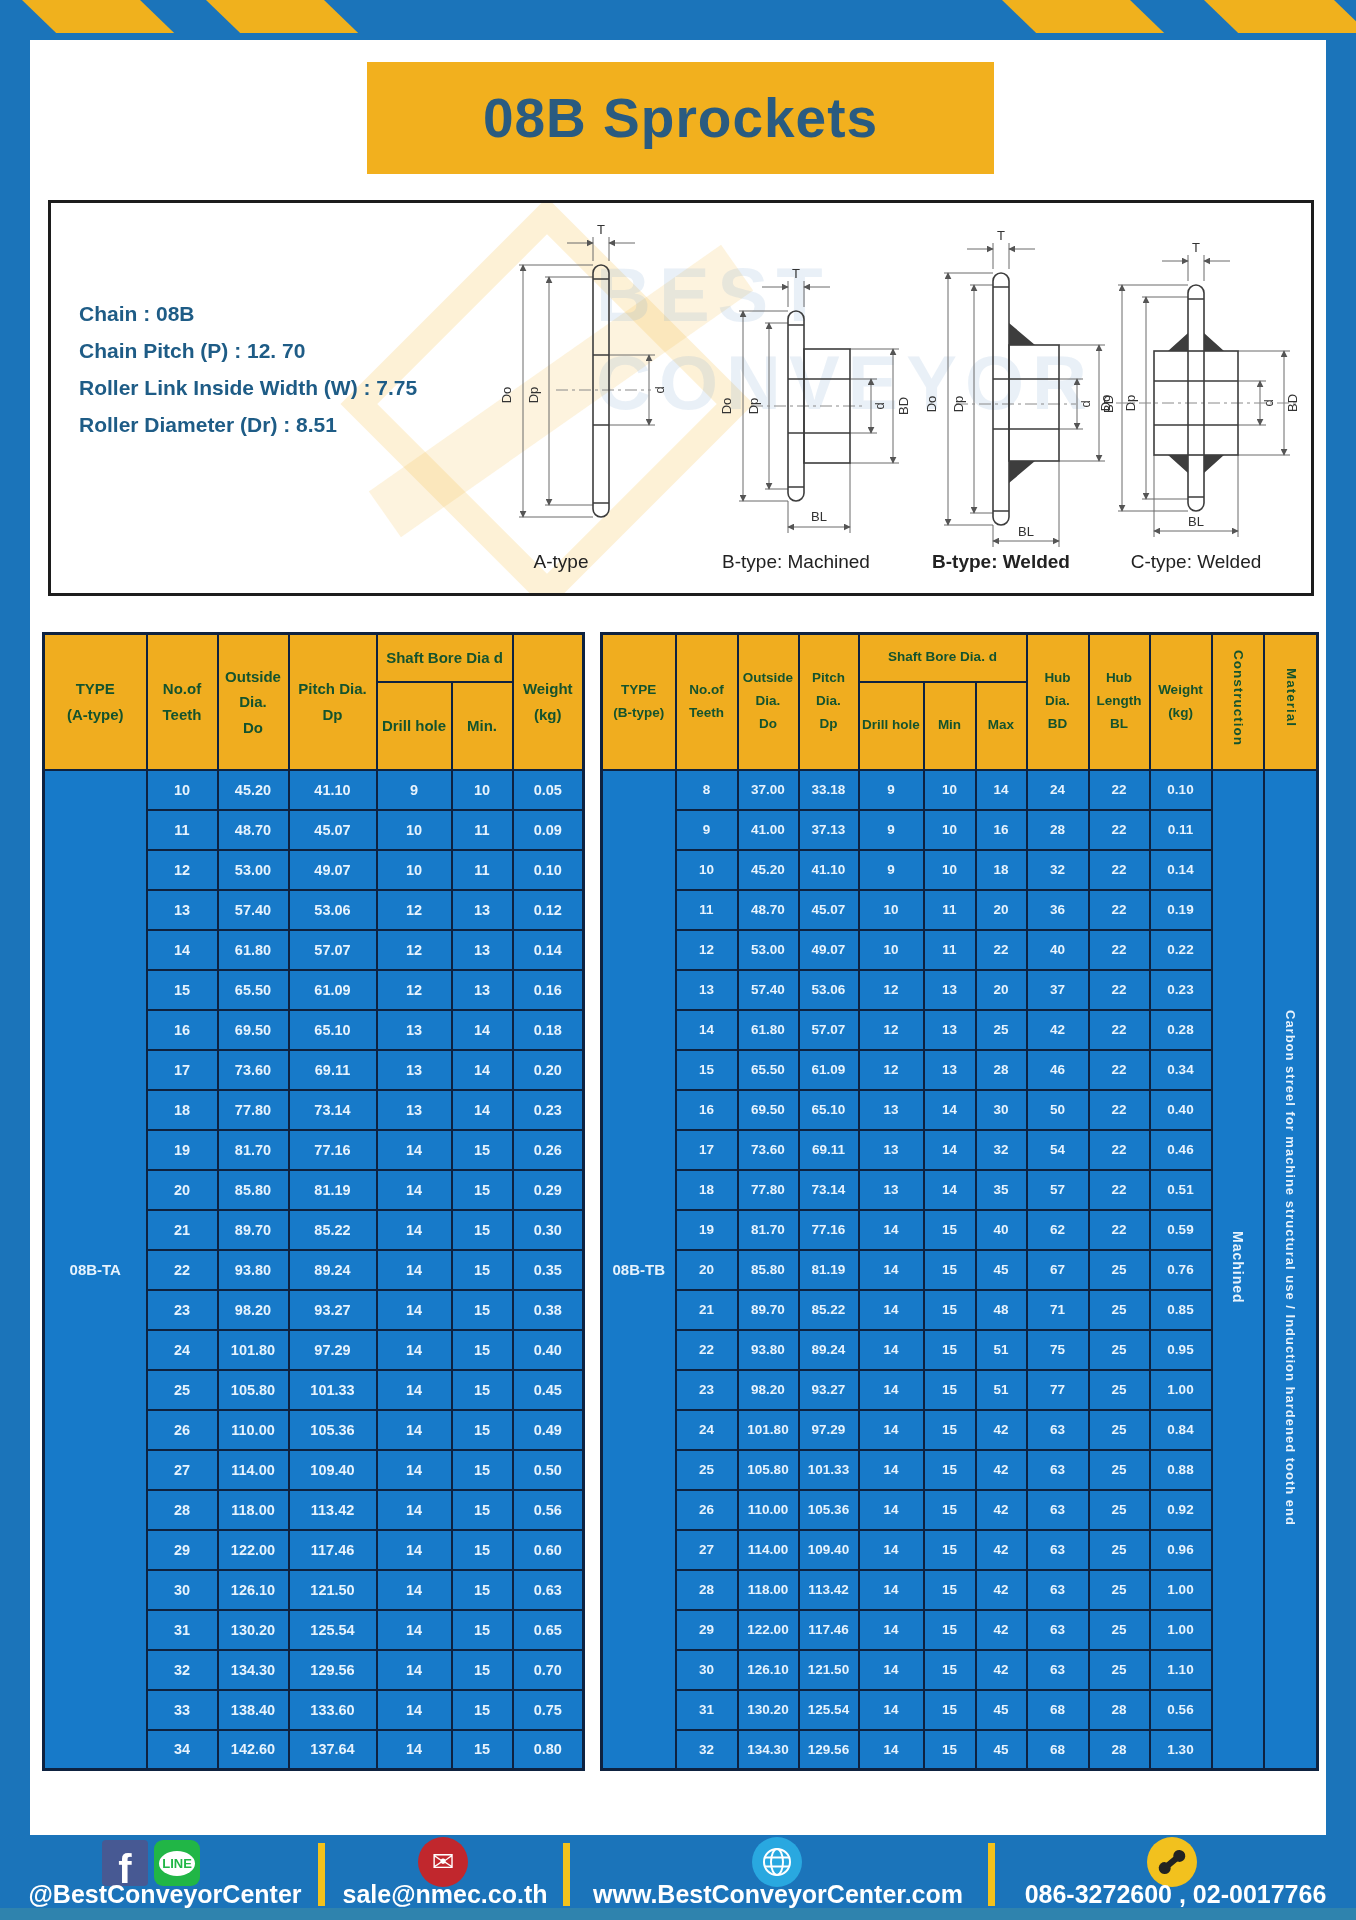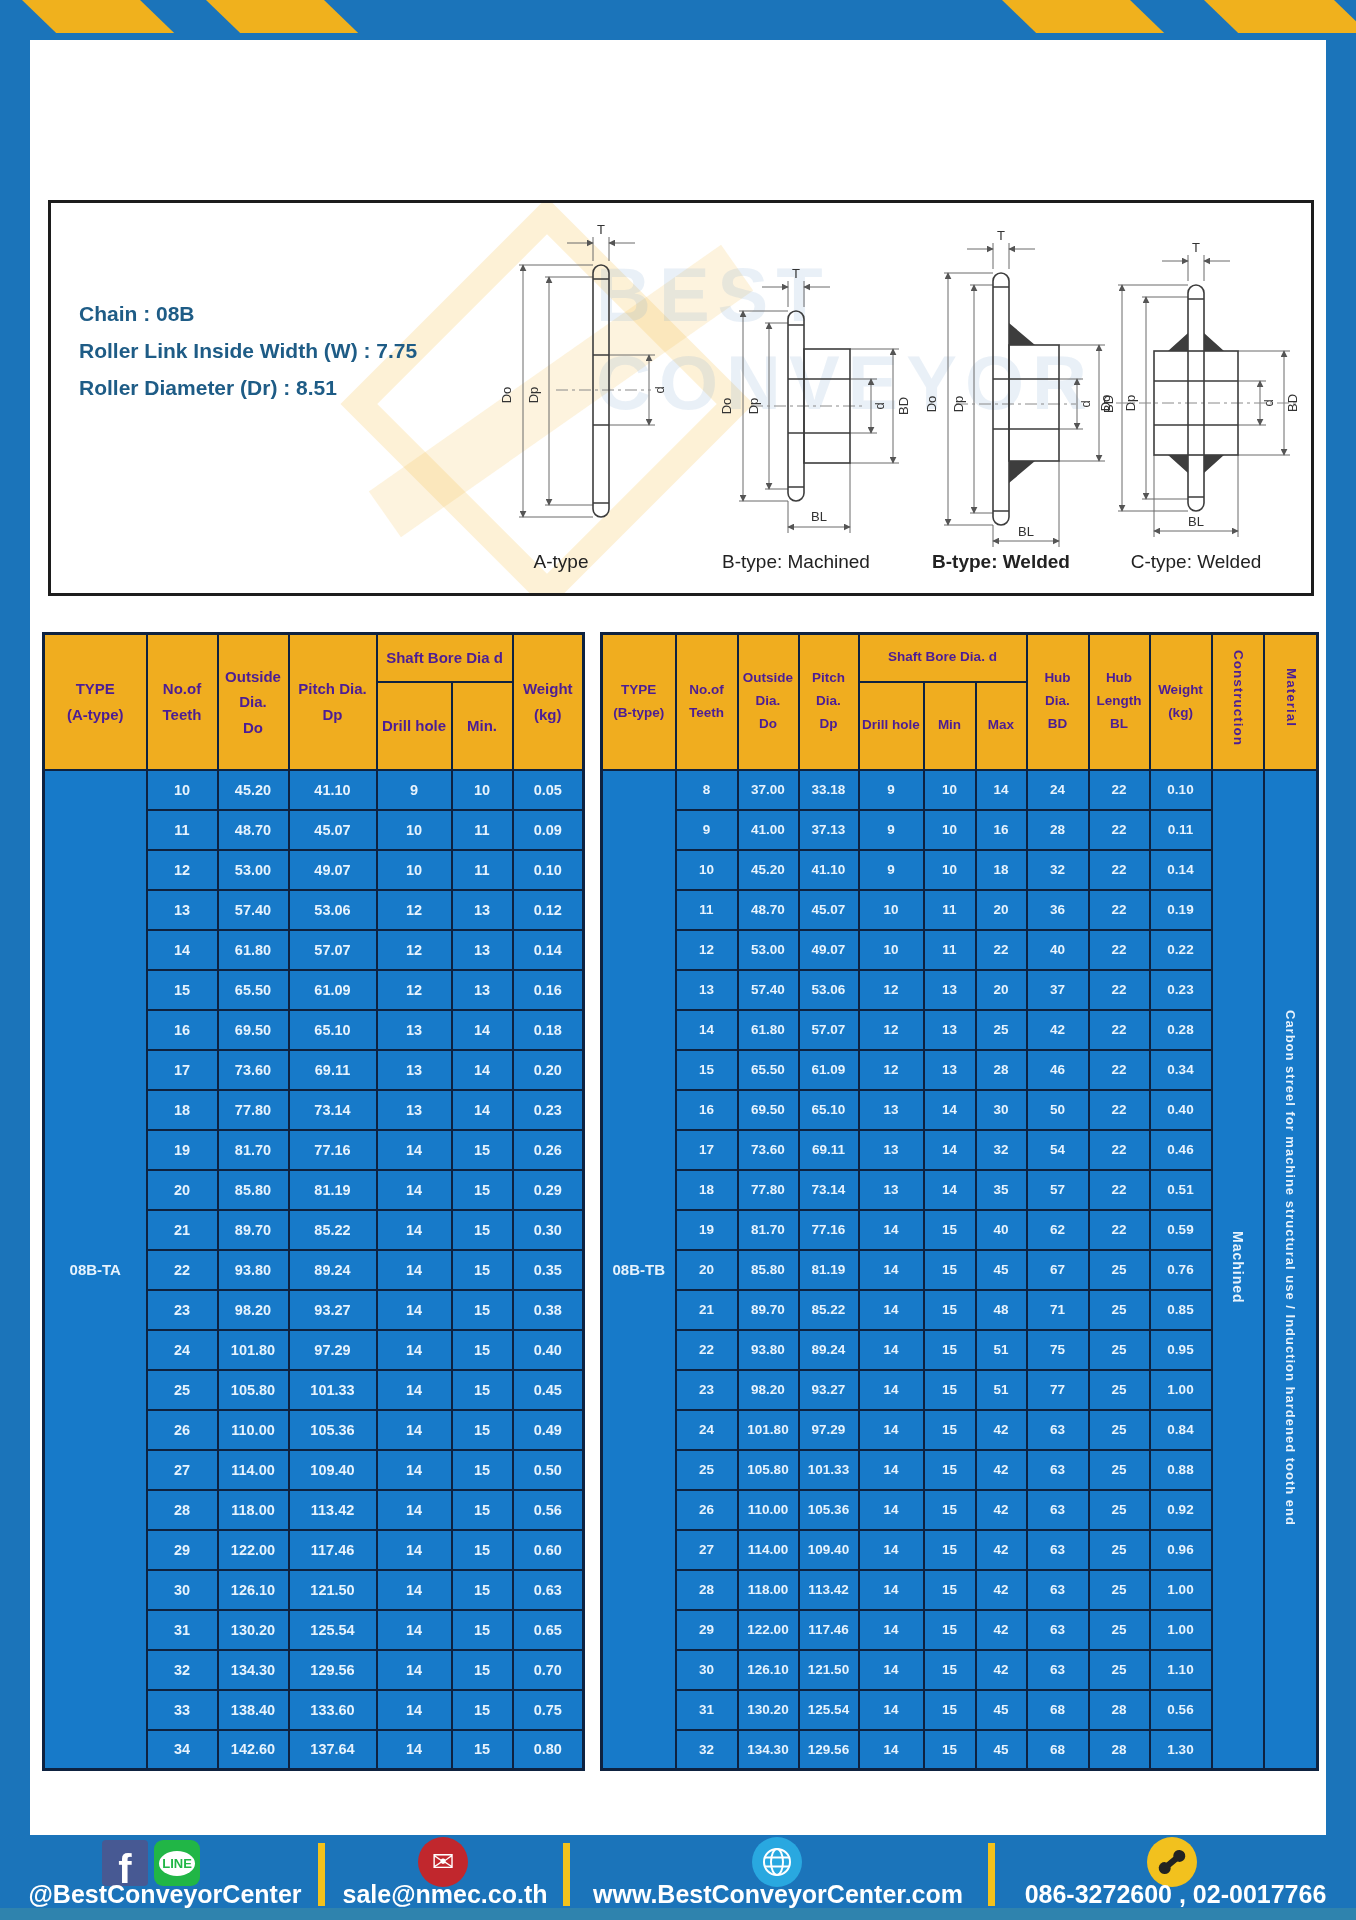--- a/index.html
+++ b/index.html
@@ -35,21 +35,21 @@
   .wm-slash{position:absolute;left:295px;top:160px;width:430px;height:56px;background:rgba(244,190,70,.18);transform:rotate(-35deg);z-index:1;}
   .wm-text{position:absolute;left:545px;top:48px;z-index:1;font-weight:bold;font-size:76px;line-height:88px;
            letter-spacing:8px;color:rgba(125,165,205,.17);}
 
   
   .table-wrap{position:absolute;}
   .wrap-a{left:12px;top:592px;}
   .wrap-b{left:570px;top:592px;}
   table{border-collapse:collapse;table-layout:fixed;background:#177ac9;border:3px solid #0e2240;}
   th,td{border:2px solid #0e2240;padding:0;overflow:hidden;}
-  th{background:#f0ad1f;color:#4c1d95;font-weight:bold;white-space:pre-line;text-align:center;vertical-align:middle;line-height:1.7;}
+  th{background:#f0ad1f;color:#14532d;font-weight:bold;white-space:pre-line;text-align:center;vertical-align:middle;line-height:1.7;}
   .tbl-a th{font-size:15px;}
   .tbl-b th{font-size:13.5px;}
   td{color:#e7f3fd;text-align:center;vertical-align:middle;font-weight:bold;}
   .tbl-a td{font-size:14.5px;}
   .tbl-b td{font-size:13.5px;}
   thead tr:nth-child(1){height:48px;}
   thead tr:nth-child(2){height:88px;}
   tbody tr{height:40px;}
   td.type-cell{font-size:15px;}
   .vert-span{writing-mode:vertical-rl;display:inline-block;letter-spacing:1px;line-height:1.1;}
@@ -78,32 +78,36 @@
 
 <div class="top-band">
   <div class="stripe s1"></div>
   <div class="stripe s2"></div>
   <div class="stripe s3"></div>
   <div class="stripe s4"></div>
 </div>
 
 <div class="white-area">
 
+  <div class="title-banner">
+    <div class="t">08B Sprockets</div>
+  </div>
 
   <div class="diagram-panel">
 
     <div class="wm-logo"></div>
     <div class="wm-slash"></div>
     <div class="wm-text">
       <div>BEST</div>
       <div>CONVEYOR</div>
     </div>
 
     <div class="specs">
       <div>Chain : 08B</div>
+      <div>Chain Pitch (P) : 12. 70</div>
       <div>Roller Link Inside Width (W) : 7.75</div>
       <div>Roller Diameter (Dr) : 8.51</div>
     </div>
 
     <svg class="panel-svg" width="1260" height="390" viewBox="0 0 1260 390">
       <defs>
         <marker id="ar" viewBox="0 0 10 10" refX="9" refY="5" markerWidth="7" markerHeight="7" orient="auto-start-reverse">
           <path d="M0 0L10 5L0 10z" fill="#555"></path>
         </marker>
       </defs>

